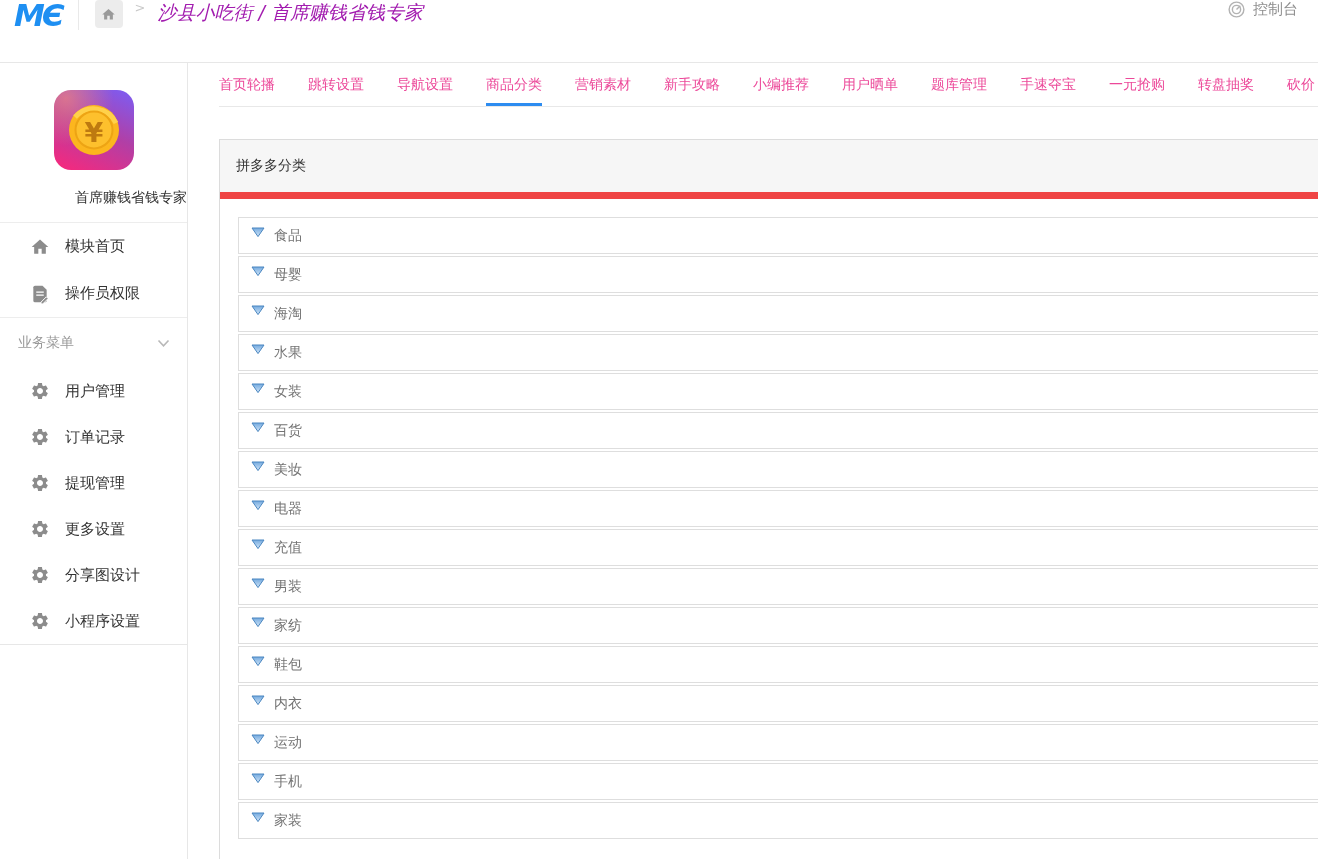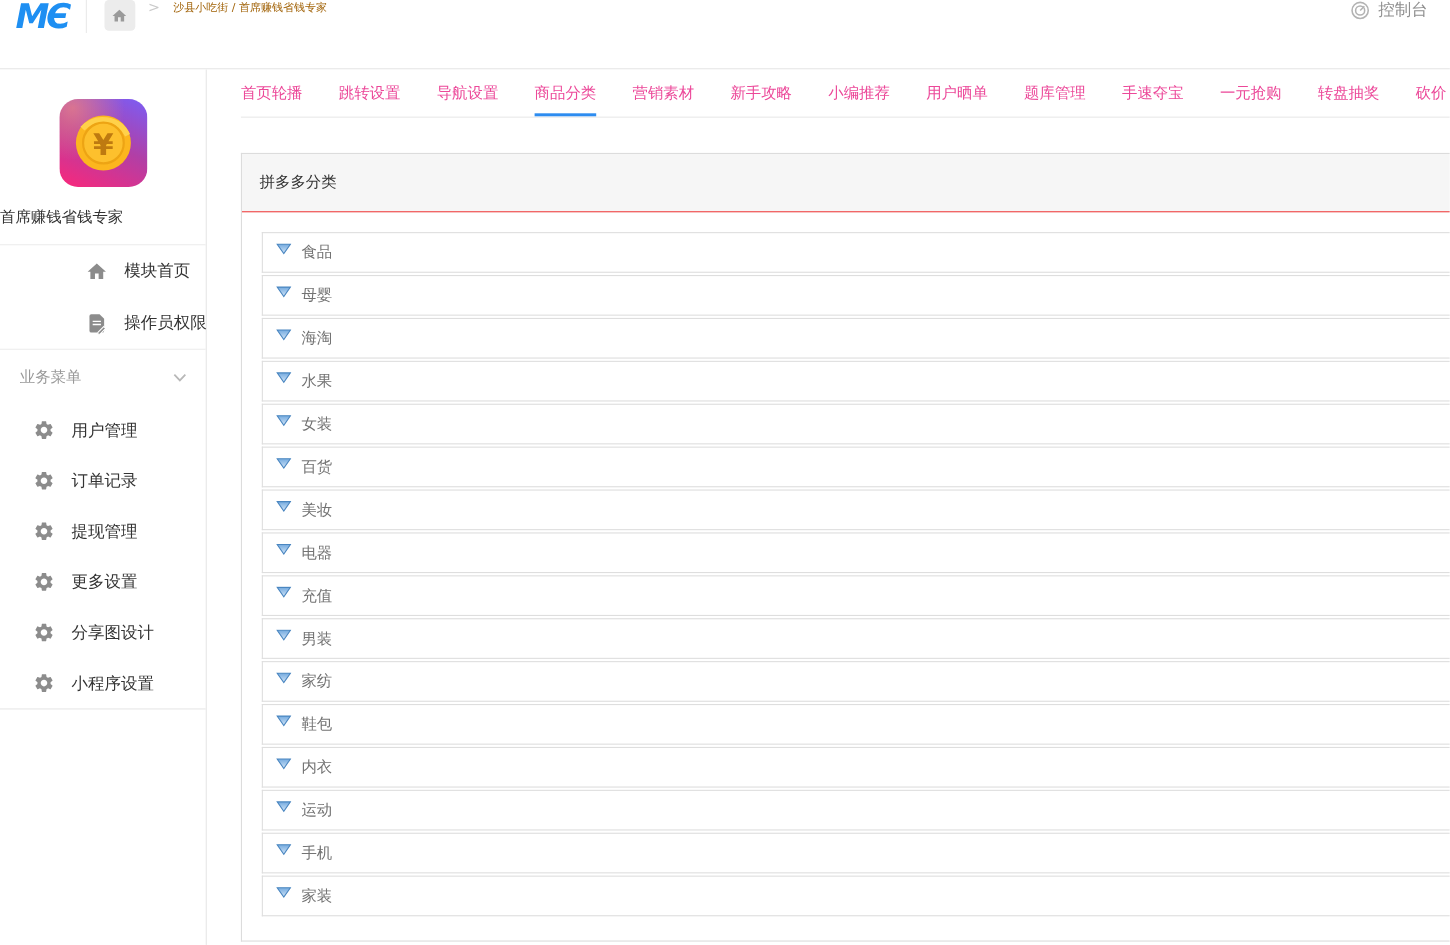--- a/index.html
+++ b/index.html
@@ -28,45 +28,45 @@
     font-size:31px;font-weight:800;font-style:italic;color:var(--logo-blue);
     letter-spacing:-3px;line-height:1;user-select:none;cursor:pointer;padding-right:8px;
   }
   .topbar-divider{width:1px;height:30px;background:#e9e9e9;margin:0 16px 0 8px;}
   .home-chip{
     width:28px;height:28px;border-radius:4px;background:#ececec;
     display:flex;align-items:center;justify-content:center;cursor:pointer;flex:0 0 auto;
   }
   .home-chip svg{width:15px;height:15px;fill:#9a9a9a;}
   .crumb-sep{color:#c9c9c9;margin:0 12px;font-size:13px;}
-  .crumb-path{color:#a16207;font-size:10px;}
+  .crumb-path{color:#a21caf;font-size:19px;font-style:italic;}
   .console{margin-left:auto;display:flex;align-items:center;gap:7px;cursor:pointer;}
   .console svg{width:19px;height:19px;stroke:#b3b3b3;fill:none;stroke-width:1.8;}
   .console-label{color:#8f8f8f;font-size:15px;}
   
   .sidebar{
     position:fixed;top:63px;left:0;width:188px;bottom:0;background:#fff;
     border-right:1px solid var(--border);z-index:5;
   }
   .app-icon{
     width:80px;height:80px;margin:27px auto 0;border-radius:17px;
     background:
       radial-gradient(circle at 15% 10%, rgba(255,145,115,.60), rgba(255,145,115,0) 48%),
       linear-gradient(205deg,#7f5bef 4%,#b13fa6 48%,#f5297d 96%);
     display:flex;align-items:center;justify-content:center;
   }
-  .app-name{margin-top:19px;text-align:left;font-size:14px;color:#333;}
+  .app-name{margin-top:19px;text-align:right;font-size:14px;color:#333;}
   .side-divider{border-bottom:1px solid #ededed;margin-top:15px;}
   .side-list{padding:0;}
   .side-item{
     height:47px;display:flex;align-items:center;padding-left:30px;gap:15px;
     font-size:15px;color:#333;cursor:pointer;white-space:nowrap;
   }
   .side-item svg{width:20px;height:20px;fill:var(--icon-gray);flex:0 0 auto;}
-  .nav-list{border-bottom:1px solid #ededed;padding-left:48px;}
+  .nav-list{border-bottom:1px solid #ededed;}
   .section-row{
     height:50px;display:flex;align-items:center;justify-content:space-between;
     padding:0 17px 0 18px;color:var(--text-gray);font-size:14px;cursor:pointer;
   }
   .section-row svg{width:13px;height:9px;stroke:#b8b8b8;fill:none;stroke-width:1.6;}
   .biz-list{border-bottom:1px solid var(--border);}
   .biz-list .side-item{height:46px;}
   
   .main{margin:63px 0 0 189px;padding-left:30px;width:1129px;}
   .tabbar{
@@ -76,21 +76,21 @@
   .tab{
     position:relative;height:100%;display:flex;align-items:center;
     font-size:14px;color:#ec4899;cursor:pointer;flex:0 0 auto;
   }
   .tab.active::after{
     content:"";position:absolute;left:0;right:0;bottom:0;height:3px;
     background:var(--accent);
   }
   .panel{margin-top:32px;border:1px solid #dcdcdc;border-right:0;background:#fff;}
   .panel-header{
-    background:#f6f6f6;border-bottom:1px solid #ef4444;
+    background:#f6f6f6;border-bottom:7px solid #ef4444;
     padding:17px 16px;font-size:14px;color:#333;
   }
   .panel-body{padding:18px 0 20px 18px;}
   .cat-row{
     height:37px;margin-bottom:2px;border:1px solid var(--row-border);border-right:0;
     display:flex;align-items:center;padding-left:12px;gap:9px;cursor:pointer;
     background:#fff;
   }
   .cat-row svg{width:14px;height:11px;flex:0 0 auto;transform:translateY(-3px);}
   .cat-label{font-size:14px;color:#737373;}

